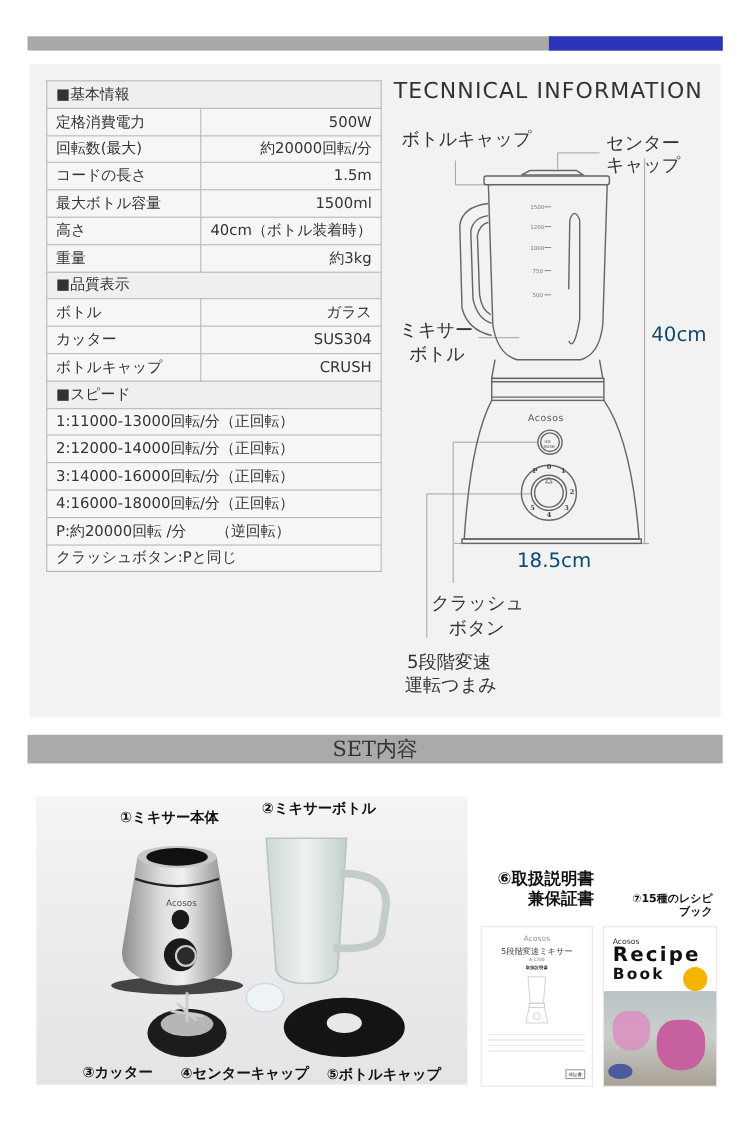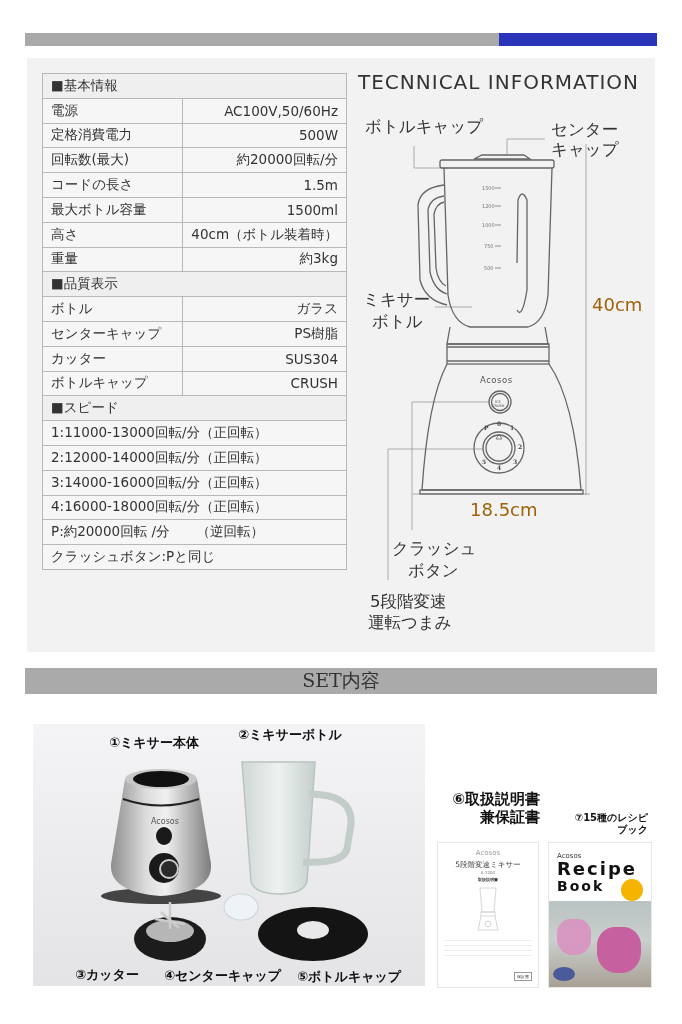--- a/index.html
+++ b/index.html
@@ -7,21 +7,21 @@
   .topbar { position: absolute; left: 25px; top: 33px; width: 632px; height: 13px; background: #a9a9a9; }
   .topbar .accent { position: absolute; right: 0; top: 0; width: 158px; height: 13px; background: #2a34b8; }
   .panel { position: absolute; left: 27px; top: 58px; width: 628px; height: 594px; background: #f2f2f2; }
   .spec-table { position: absolute; left: 42px; top: 73px; width: 305px; border-collapse: collapse; font-size: 13.5px; color: #333; }
   .spec-table td { border: 1px solid #b8b8b8; height: 24.8px; padding: 0 8px; background: #f6f6f6; white-space: nowrap; }
   .spec-table td.label { width: 143px; }
   .spec-table td.val { text-align: right; }
   .spec-table td.head { background: #efefef; }
   .tech-title { position: absolute; left: 358px; top: 70px; font-size: 20px; letter-spacing: 1px; color: #333; font-family: "DejaVu Sans", sans-serif; }
   .callout { position: absolute; font-size: 16.5px; color: #333; line-height: 1.25; }
-  .dim { position: absolute; font-size: 18px; color: #a16207; }
+  .dim { position: absolute; font-size: 18px; color: #0c4a6e; }
   .section-bar { position: absolute; left: 25px; top: 668px; width: 632px; height: 26px; background: #aaaaaa; display: flex; align-items: center; justify-content: center; }
   .section-bar span { font-family: "DejaVu Serif", serif; font-size: 19px; color: #333; }
   .photo { position: absolute; left: 33px; top: 724px; width: 392px; height: 262px; background: linear-gradient(180deg, #f4f4f6 0%, #eaeaec 60%, #e4e4e6 100%); overflow: hidden; }
   .photo .lbl { position: absolute; font-size: 13px; font-weight: bold; color: #111; white-space: nowrap; }
   .acc-label { position: absolute; font-size: 15px; font-weight: bold; color: #111; text-align: right; line-height: 1.2; }
   .manual { position: absolute; left: 437px; top: 842px; width: 102px; height: 146px; background: #fff; border: 1px solid #e6e6e6; }
   .recipe { position: absolute; left: 548px; top: 842px; width: 104px; height: 146px; background: #fff; border: 1px solid #e6e6e6; overflow: hidden; }
 </style>
 </head>
 <body>
@@ -31,24 +31,20 @@
 </div>
 
 <div class="panel"></div>
 
 <table class="spec-table">
   <tbody id="spec-body">
       <tr>
         <td colspan="2" class="head">■基本情報</td>
       </tr>
       <tr>
-        <td class="label">電源</td>
-        <td class="val">AC100V,50/60Hz</td>
-      </tr>
-      <tr>
         <td class="label">定格消費電力</td>
         <td class="val">500W</td>
       </tr>
       <tr>
         <td class="label">回転数(最大)</td>
         <td class="val">約20000回転/分</td>
       </tr>
       <tr>
         <td class="label">コードの長さ</td>
         <td class="val">1.5m</td>
@@ -64,24 +60,20 @@
       <tr>
         <td class="label">重量</td>
         <td class="val">約3kg</td>
       </tr>
       <tr>
         <td colspan="2" class="head">■品質表示</td>
       </tr>
       <tr>
         <td class="label">ボトル</td>
         <td class="val">ガラス</td>
-      </tr>
-      <tr>
-        <td class="label">センターキャップ</td>
-        <td class="val">PS樹脂</td>
       </tr>
       <tr>
         <td class="label">カッター</td>
         <td class="val">SUS304</td>
       </tr>
       <tr>
         <td class="label">ボトルキャップ</td>
         <td class="val">CRUSH</td>
       </tr>
       <tr>

